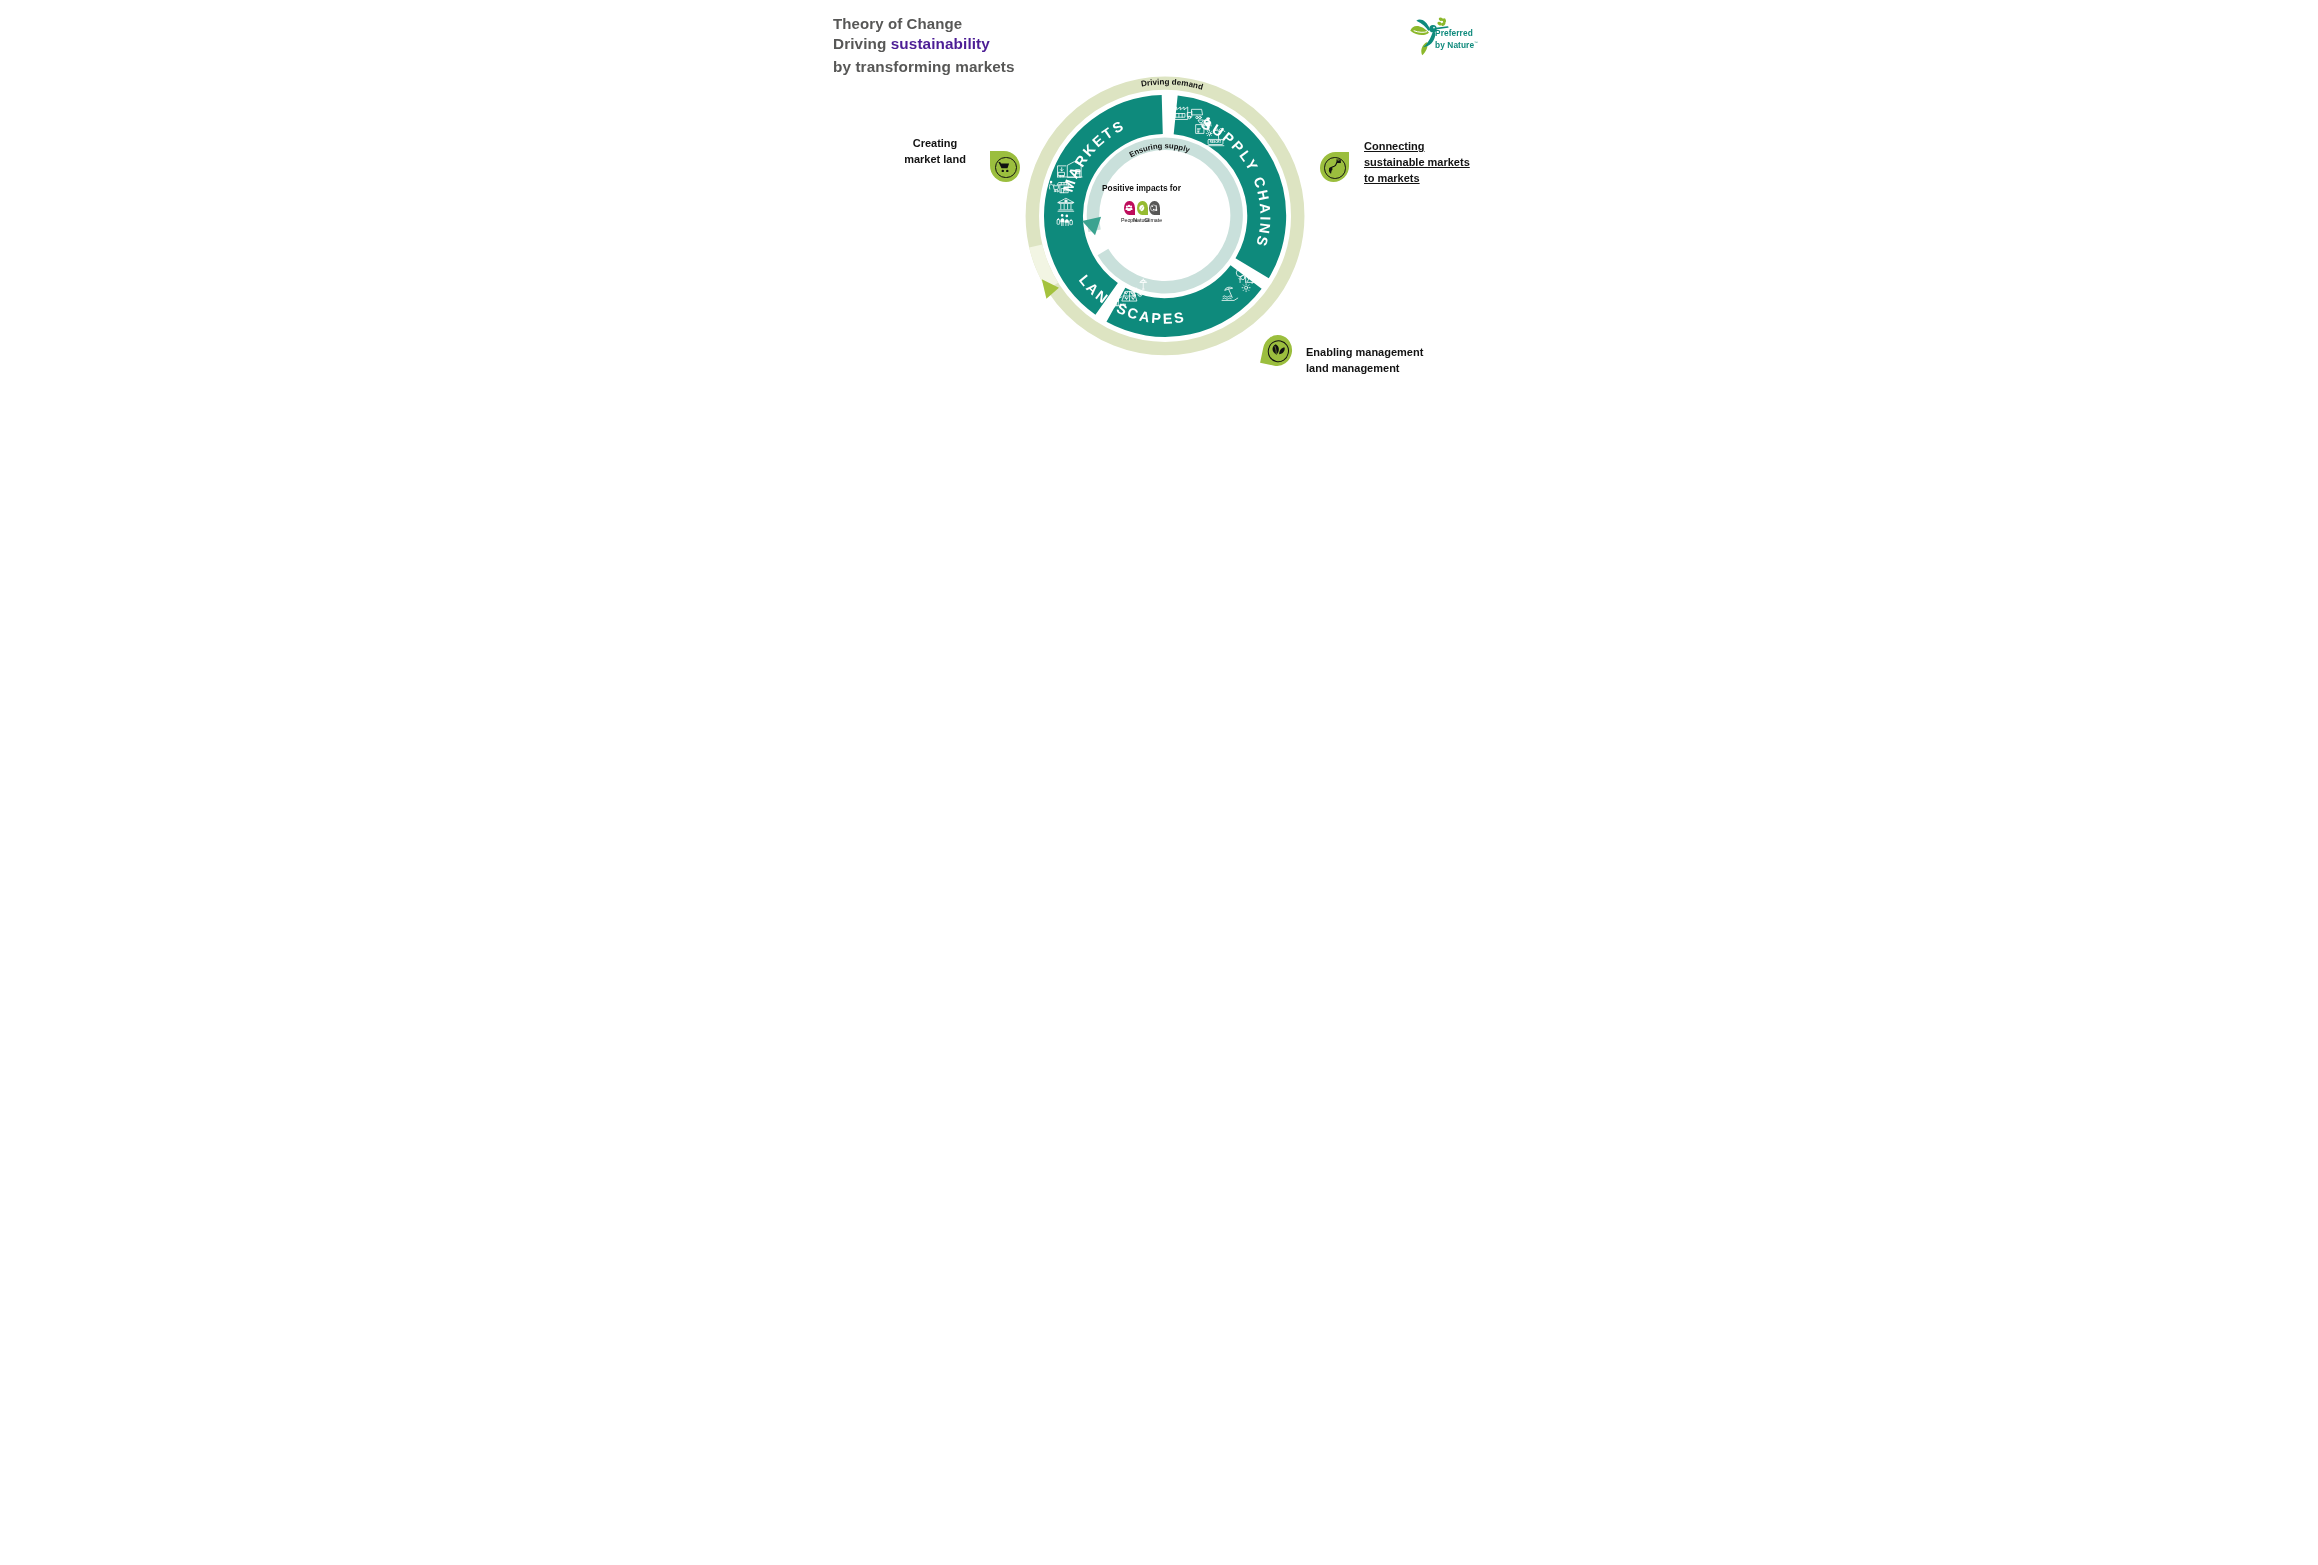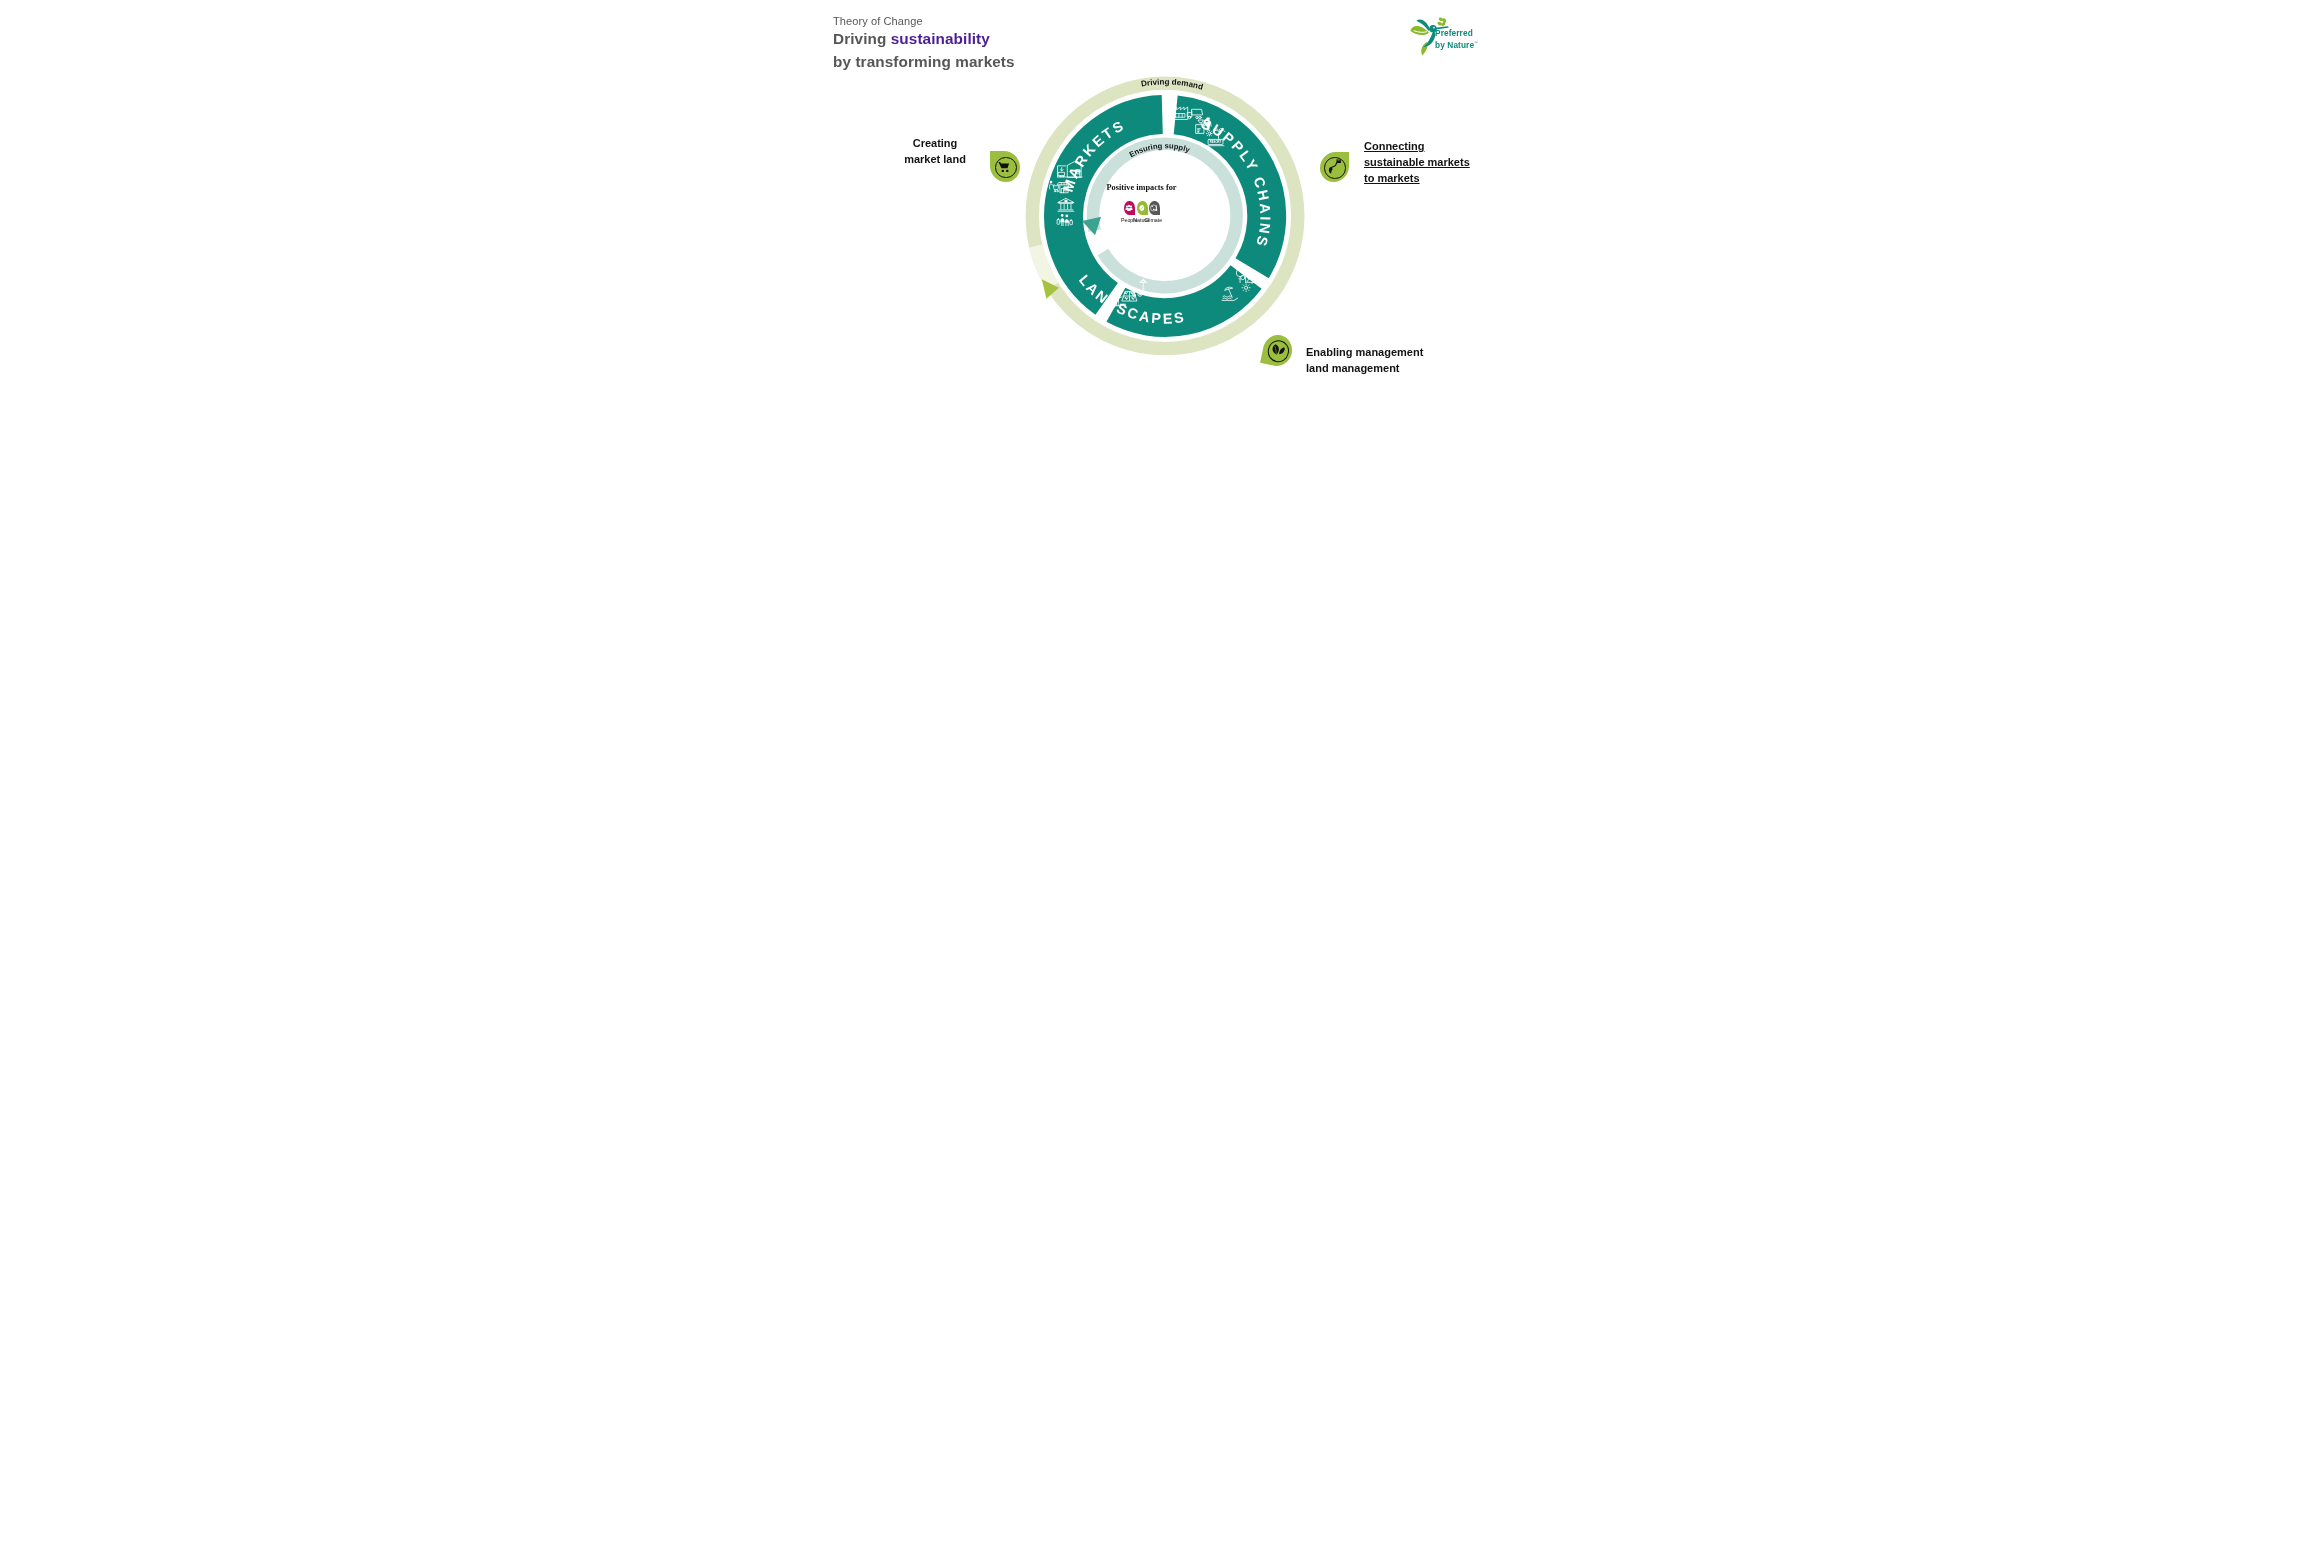--- a/index.html
+++ b/index.html
@@ -2,38 +2,38 @@
 <html style="font-size:7.4px"><head>
 <meta charset="utf-8">
 <style>
   html,body{margin:0;padding:0;background:#fff;}
   .page{
     position:relative;width:696px;height:391px;margin:0 auto;overflow:hidden;
     background:#fff;font-family:"Liberation Sans","DejaVu Sans",sans-serif;
   }
   
   .header{position:absolute;left:22px;top:15.3px;}
-  .eyebrow{font-size:11px;font-weight:400;color:#575756;letter-spacing:0.1px;}
+  .eyebrow{font-size:15px;font-weight:700;color:#575756;letter-spacing:0.1px;}
   .title-line{font-size:15.3px;font-weight:800;color:#575756;line-height:23px;letter-spacing:0.1px;}
   .title-highlight{color:#4c1d95;}
   
   .logo{position:absolute;left:598px;top:13px;width:111px;height:51px;}
   .logo-bird{position:absolute;left:0;top:0.9px;}
   .logo-text{position:absolute;left:26px;top:15px;font-size:8.3px;line-height:10.2px;font-weight:800;color:#0E8A7C;letter-spacing:0.1px;}
   .logo-tm{font-size:3.7px;vertical-align:super;font-weight:700;}
   
   .diagram{position:absolute;left:0;top:0;width:696px;height:391px;}
   .ring-label{font-weight:700;fill:#121212;}
   .seg-label{font-weight:700;fill:#ffffff;letter-spacing:5px;}
   .icon{stroke:#fff;stroke-width:1.7;fill:none;stroke-linecap:round;stroke-linejoin:round;}
   .icon .f{fill:#fff;stroke:none;}
   .sign-text{fill:#fff;font-weight:700;stroke:none;}
   
   .center-heading{position:absolute;left:277px;top:183px;width:107px;text-align:center;
-    font-size:8.3px;font-weight:800;color:#121212;font-family:Liberation Serif, serif;}
+    font-size:8.3px;font-weight:800;color:#121212;}
   .chip{position:absolute;top:201px;width:10.7px;height:14.4px;border-radius:50% 50% 0 50%;}
   .chip svg{position:absolute;left:50%;top:50%;transform:translate(-50%,-50%);}
   .chip-label{position:absolute;top:217px;width:20.4px;text-align:center;font-size:5.3px;color:#121212;}
   
   .callout{position:absolute;color:#131313;font-size:11px;font-weight:800;line-height:16px;}
   .droplet{position:absolute;background:#9BBE3E;}
   .droplet-ring{position:absolute;border:1.2px solid #111;border-radius:50%;}
   .droplet svg{position:absolute;}
   .d-left{left:179px;top:151px;width:30px;height:31px;border-radius:0 60% 52% 60%;}
   .d-left .droplet-ring{left:5.1px;top:5.6px;width:19.5px;height:19.5px;}

